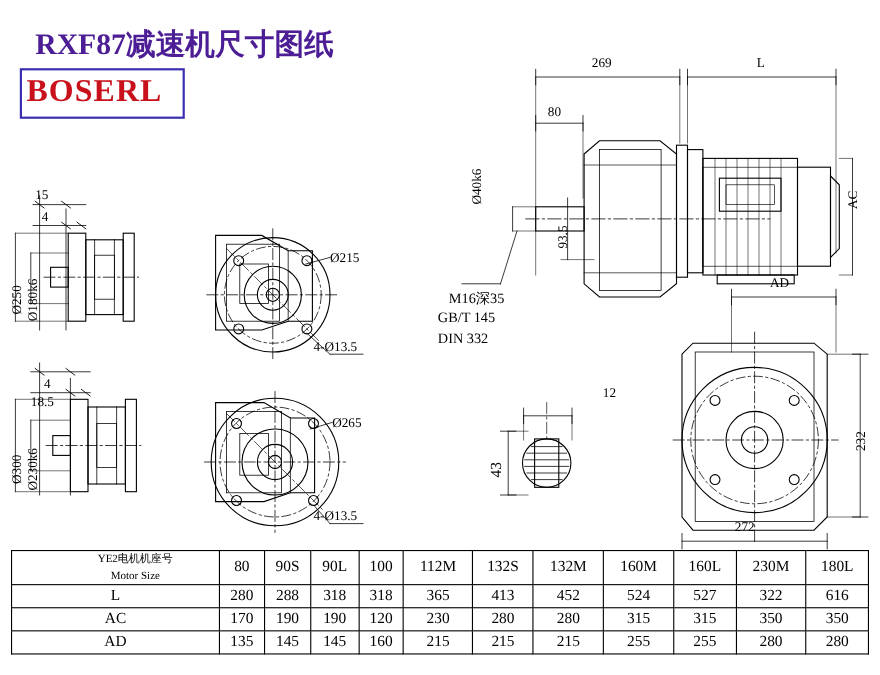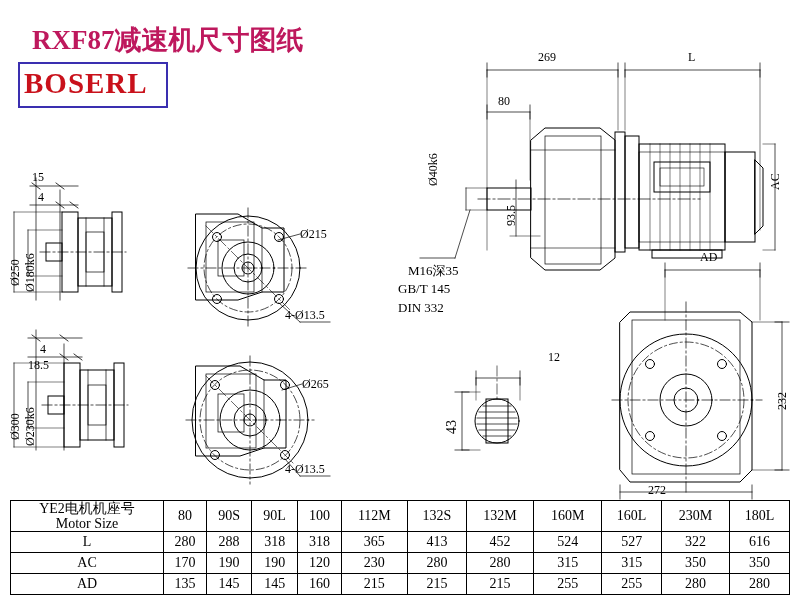--- a/index.html
+++ b/index.html
@@ -4,21 +4,21 @@
 <style>
   html,body{margin:0;padding:0;}
   body{
     width:800px;height:614px;background:#fff;
     font-family:"Liberation Serif", serif;
     position:relative;overflow:hidden;
   }
   .title{
     position:absolute;left:32px;top:22px;
     font-size:27px;font-weight:bold;letter-spacing:0px;
-    font-family:"Liberation Serif", serif;color:#be185d;
+    font-family:"Liberation Serif", serif;color:#4c1d95;
     white-space:nowrap;
   }
   .logo-box{
     position:absolute;left:18px;top:62px;width:146px;height:42px;
     border:2px solid #3a2fb0;background:#fff;
   }
   .logo-text{
     position:absolute;left:24px;top:66px;width:140px;height:34px;
     color:#c9111b;font-size:29px;font-weight:bold;letter-spacing:1px;
     font-family:Liberation Serif, serif;
@@ -30,21 +30,21 @@
   .lbl{position:absolute;font-size:13px;font-family:"Liberation Serif",serif;color:#000;white-space:nowrap;}
   svg{position:absolute;left:0;top:0;}
   
   .spec-table{
     position:absolute;left:10px;top:500px;width:780px;
     border-collapse:collapse;font-family:"Liberation Serif", serif;
   }
   .spec-table td{
     border:1px solid #000;text-align:center;font-size:14px;height:20px;padding:0;
   }
-  .spec-table td.head{width:152px;font-size:14px;line-height:15px;}
+  .spec-table td.head{width:152px;font-size:10px;line-height:15px;padding-left:36px;}
   .spec-table td.rowlab{font-size:14px;}
 </style>
 </head>
 <body>
 
 <div class="title">RXF87减速机尺寸图纸</div>
 <div class="logo-box"></div>
 <div class="logo-text">BOSERL</div>
 
 <svg width="800" height="614">
@@ -313,21 +313,21 @@
 
 <div class="lbl" style="left:408px;top:262px;">M16深35</div>
 <div class="lbl" style="left:398px;top:281px;">GB/T 145</div>
 <div class="lbl" style="left:398px;top:300px;">DIN 332</div>
 
 <div class="dim-text" style="left:548px;top:350px;font-size:12px;">12</div>
 <div class="dim-text v" style="left:444px;top:434px;transform:rotate(-90deg);font-size:14px;">43</div>
 
 <div class="dim-text" style="left:700px;top:250px;">AD</div>
 <div class="dim-text v" style="left:775px;top:410px;transform:rotate(-90deg);">232</div>
-<div class="dim-text" style="left:648px;top:472px;margin-top:11px;">272</div>
+<div class="dim-text" style="left:668px;top:472px;">272</div>
 
 <table class="spec-table">
   <tbody>
     <tr>
       <td class="head" rowspan="1">
         <div>YE2电机机座号</div>
         <div>Motor Size</div>
       </td>
       <td>80</td>
       <td>90S</td>

